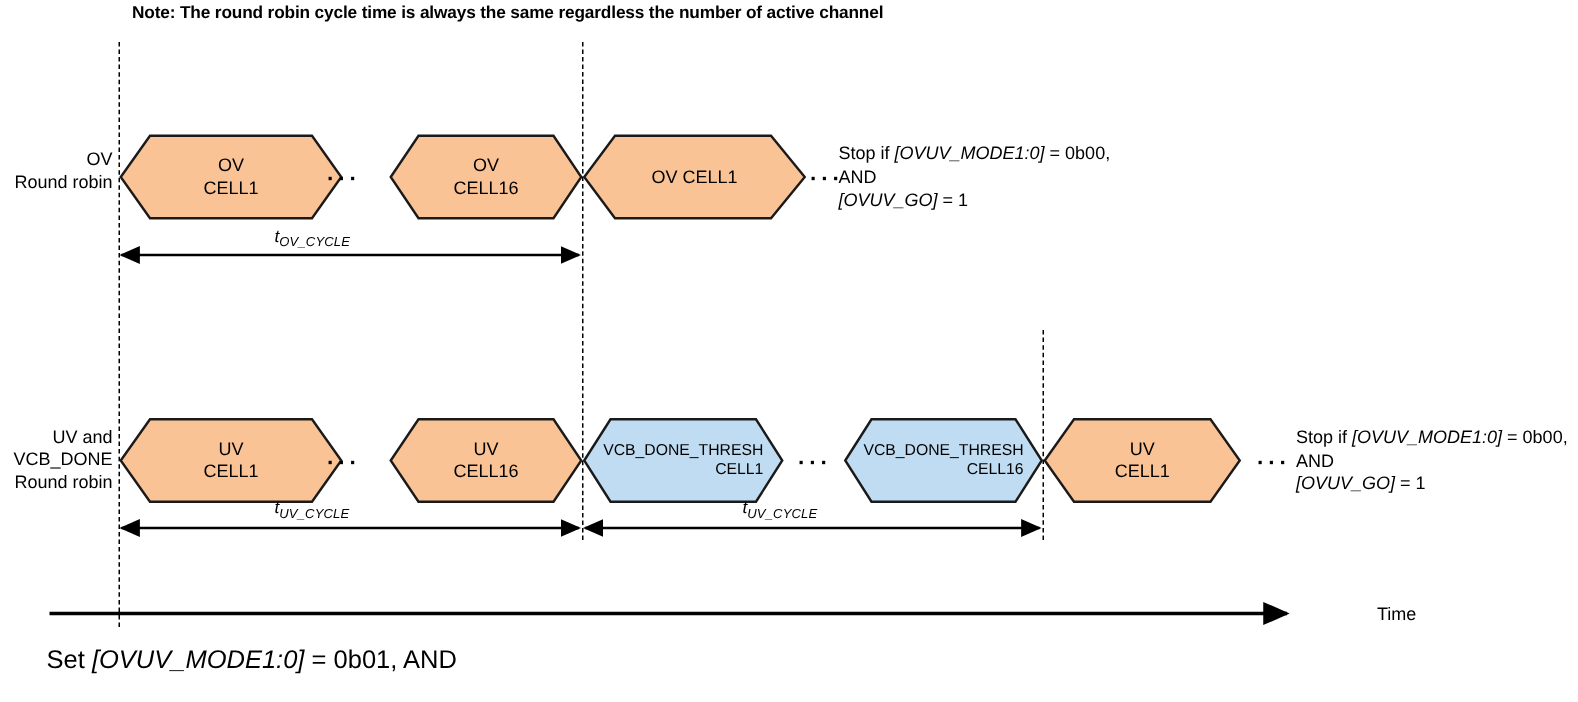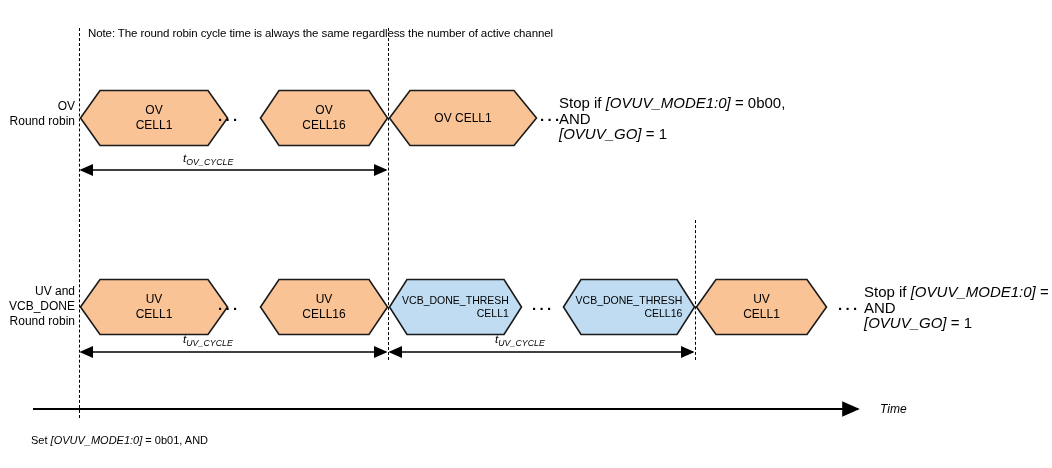--- a/index.html
+++ b/index.html
@@ -8,23 +8,22 @@
     background:#ffffff;
     font-family:"Liberation Sans", sans-serif;
     color:#000000;
     overflow:hidden;
     position:relative;
   }
   #stage { position:absolute; left:0; top:0; width:1052px; height:468px; }
 
   .note {
     position:absolute; left:88px; top:3px;
-    font-size:11.5px; font-weight:normal; white-space:nowrap;
+    font-size:11.5px; font-weight:bold; white-space:nowrap;
     letter-spacing:-0.1px;
-    margin-top:24px;
   }
 
   .rowlabel {
     position:absolute; text-align:right; font-size:12px;
     line-height:15px; white-space:nowrap;
   }
   #ov-label { left:-30px; top:99px; width:105px; }
   #uv-label { left:-55px; top:284px; width:130px; }
 
   .vline {
@@ -50,27 +49,27 @@
 
   .dimlabel {
     position:absolute; font-size:11.5px; font-style:italic;
     white-space:nowrap; text-align:center;
   }
   .dimlabel sub {
     font-size:8.7px; font-style:italic; letter-spacing:0.1px;
   }
 
   .annot {
-    position:absolute; font-size:15px; line-height:15.5px;
+    position:absolute; font-size:12px; line-height:15.5px;
     white-space:nowrap;
   }
   .annot i { font-style:italic; }
 
   .setblock {
-    position:absolute; font-size:11px; line-height:16px;
+    position:absolute; font-size:17px; line-height:16px;
     white-space:nowrap;
   }
   .setblock i { font-style:italic; }
 
   .axislabel {
     position:absolute; font-size:12px; white-space:nowrap;
   }
   svg.overlay {
     position:absolute; left:0; top:0; width:1052px; height:468px;
     overflow:visible; pointer-events:none;
@@ -183,21 +182,21 @@
   </div>
 
   <div class="dimlabel" style="left:183px; top:333px;">
     <span>t</span><sub>UV_CYCLE</sub>
   </div>
 
   <div class="dimlabel" style="left:495px; top:333px;">
     <span>t</span><sub>UV_CYCLE</sub>
   </div>
 
-  <div class="axislabel" style="left:880px; top:402px;font-style:italic;">Time</div>
+  <div class="axislabel" style="left:918px; top:402px;">Time</div>
 
   <div class="setblock" style="left:31px; top:432px;">
     <div><span>Set </span><i>[OVUV_MODE1:0]</i><span> = 0b01, AND</span></div>
   </div>
 
   <svg class="overlay">
     <defs>
       <marker id="arrEnd" viewBox="0 0 10 10" refX="9" refY="5" markerWidth="8" markerHeight="8" orient="auto-start-reverse">
         <path d="M 0 0.6 L 10 5 L 0 9.4 z" fill="#000"></path>
       </marker>

